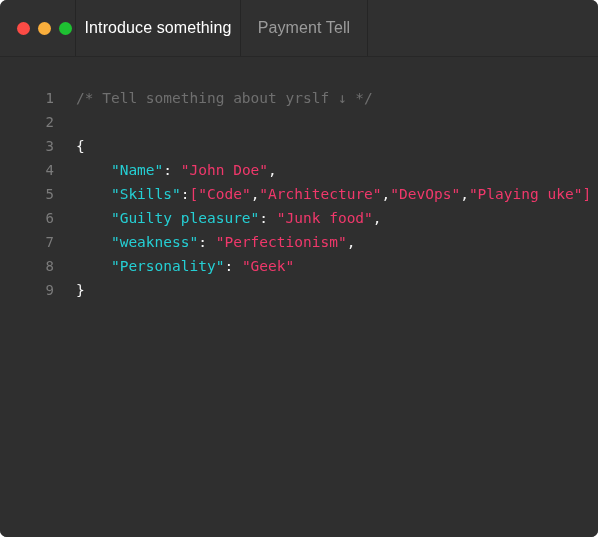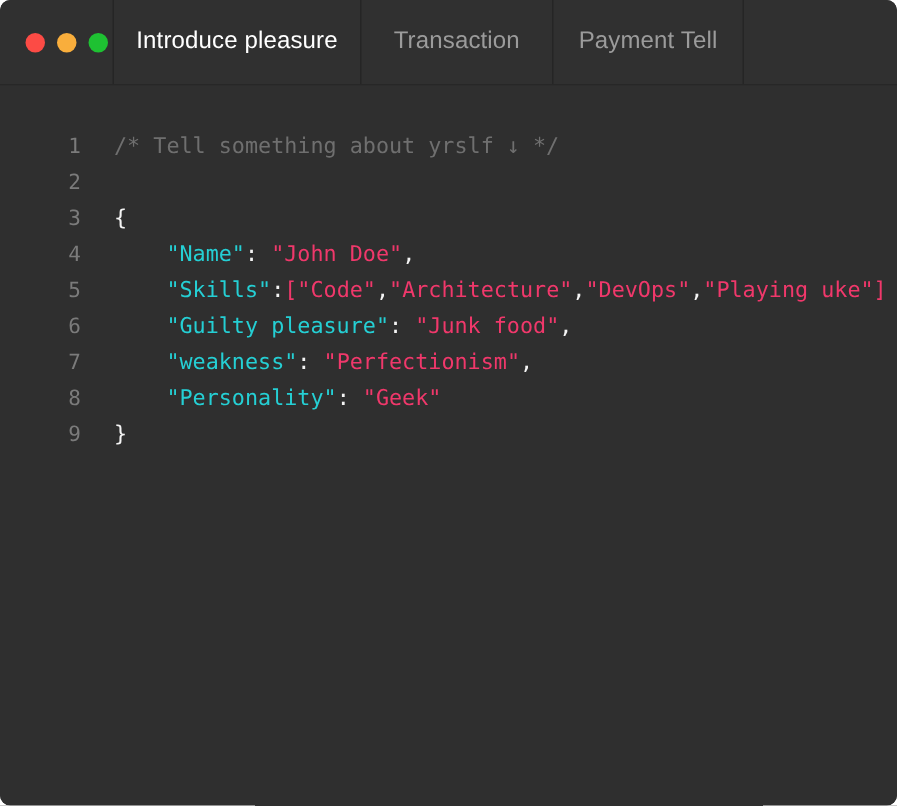--- a/index.html
+++ b/index.html
@@ -137,26 +137,23 @@
 
   <div id="titlebar">
 
     <div id="traffic-lights">
       <span class="dot red"></span>
       <span class="dot yellow"></span>
       <span class="dot green"></span>
     </div>
 
     <div class="tab active">
-      <span>Introduce pleasure</span>
+      <span>Introduce something</span>
     </div>
 
-    <div class="tab inactive">
-      <span>Transaction</span>
-    </div>
 
     <div class="tab inactive last">
       <span>Payment Tell</span>
     </div>
 
     <div class="tab-filler"></div>
   </div>
 
   <div id="editor">
     <div id="code-lines">

